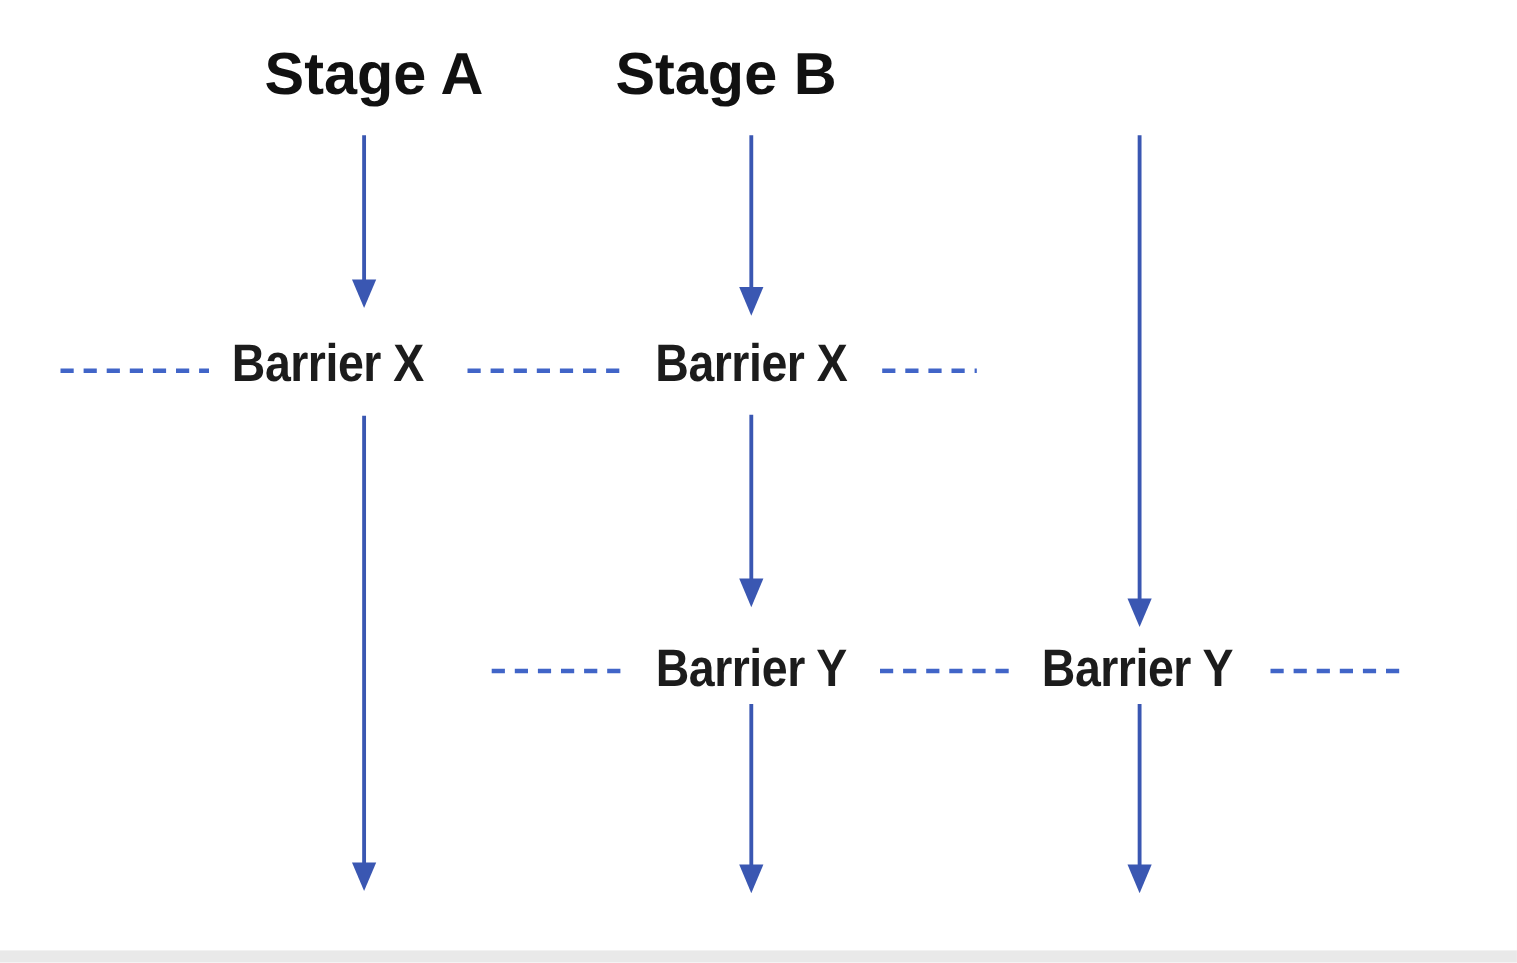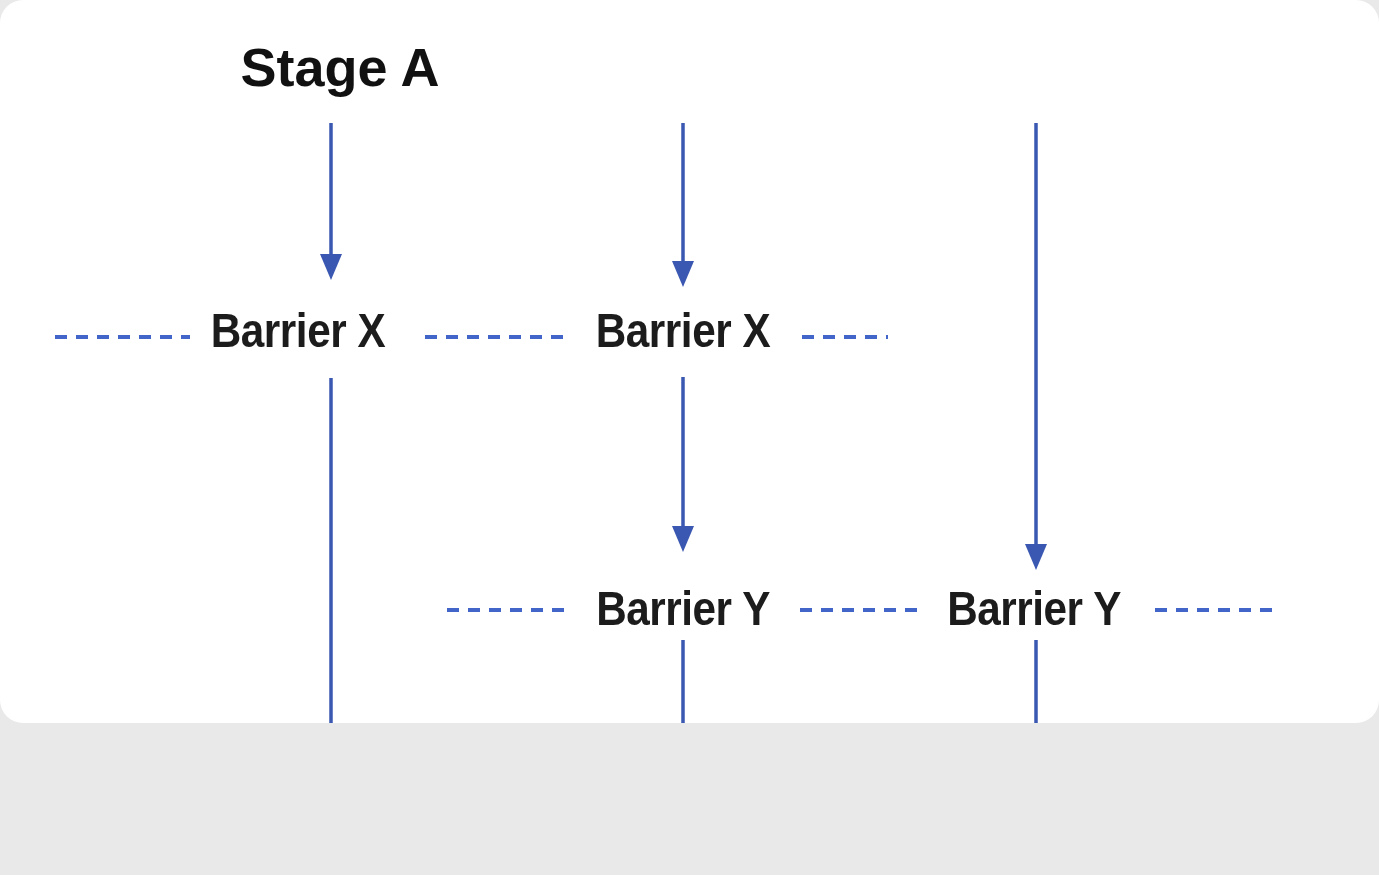--- a/index.html
+++ b/index.html
@@ -9,24 +9,23 @@
     --bg-color:#ffffff;
   }
   html,body{margin:0;padding:0;}
   body{
     font-family:"Liberation Sans",sans-serif;
     background:#e9e9e9;
   }
   .canvas{
     position:relative;
     width:1379px;
-    height:723px;
+    height:864px;
     background:var(--bg-color);
     overflow:hidden;
-    border-radius:23px;
   }
   .diagram-svg{
     position:absolute;
     left:0;top:0;
     width:1379px;
     height:875px;
   }
   .arrow-line{
     stroke:var(--arrow-color);
     stroke-width:3.5;
@@ -104,20 +103,21 @@
     <line class="dash-line" x1="55" y1="337" x2="190" y2="337"></line>
     <line class="dash-line" x1="425" y1="337" x2="567" y2="337"></line>
     <line class="dash-line" x1="802" y1="337" x2="888" y2="337"></line>
 
     <line class="dash-line" x1="447" y1="610" x2="567" y2="610"></line>
     <line class="dash-line" x1="800" y1="610" x2="920" y2="610"></line>
     <line class="dash-line" x1="1155" y1="610" x2="1278" y2="610"></line>
   </svg>
 
   <div class="stage-label" style="left:340px;">Stage A</div>
+  <div class="stage-label" style="left:660px;">Stage B</div>
 
   <div class="barrier-label" style="left:298px;top:331px;">Barrier X</div>
   <div class="barrier-label" style="left:683px;top:331px;">Barrier X</div>
 
   <div class="barrier-label" style="left:683px;top:609px;">Barrier Y</div>
   <div class="barrier-label" style="left:1034px;top:609px;">Barrier Y</div>
 
 </div>
 
 </body></html>

